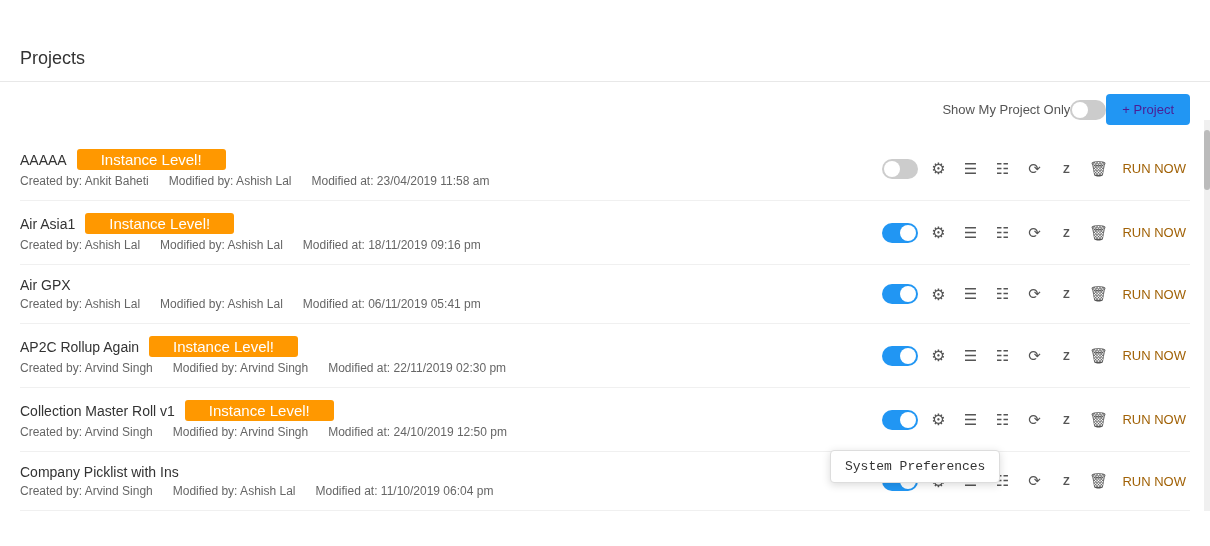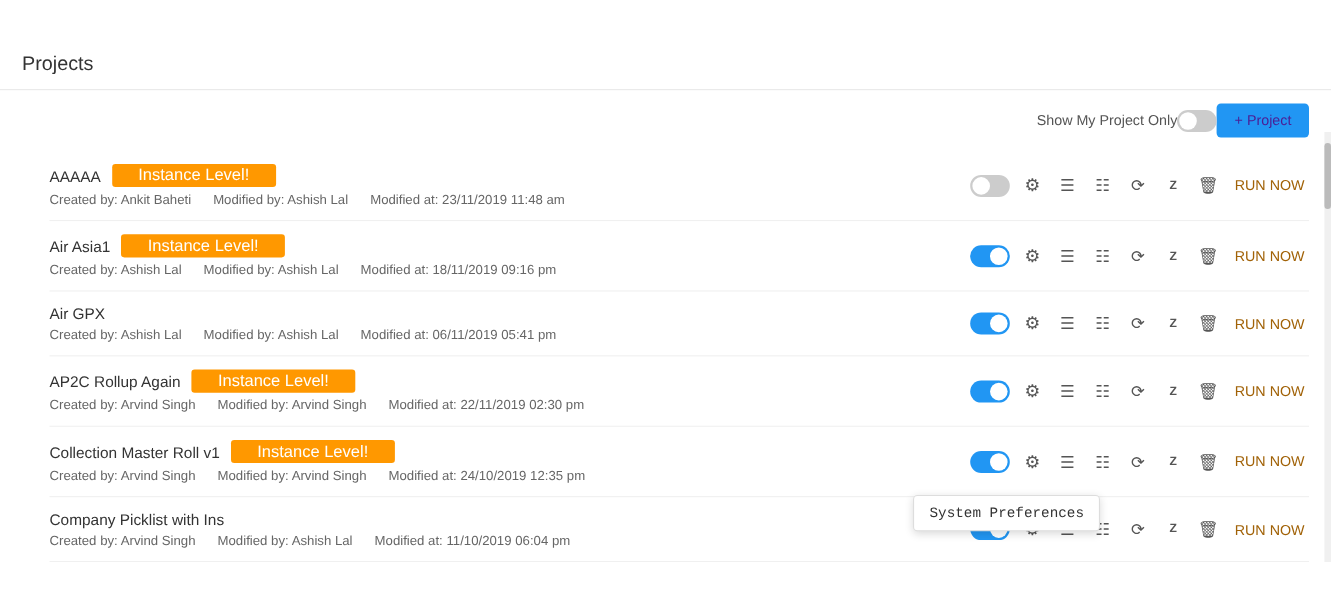--- a/index.html
+++ b/index.html
@@ -63,21 +63,20 @@
       padding: 8px 16px;
       font-size: 13px;
       cursor: pointer;
       display: flex;
       align-items: center;
       gap: 6px;
     }
 
     .projects-list {
       padding: 0 20px;
-      margin-left: 25px;
     }
 
     .project-row {
       display: flex;
       align-items: center;
       padding: 12px 0;
       border-bottom: 1px solid #f0f0f0;
       gap: 10px;
     }
 
@@ -204,21 +203,21 @@
   <div class="projects-list" id="projects-list">
   <div class="project-row">
     <div class="project-info">
       <div class="project-name-row">
         <span class="project-name">AAAAA</span>
         <span class="instance-badge">Instance Level!</span>
       </div>
       <div class="project-meta">
         <span>Created by: Ankit Baheti</span>
         <span>Modified by: Ashish Lal</span>
-        <span>Modified at: 23/11/2019 11:48 am</span>
+        <span>Modified at: 23/04/2019 11:58 am</span>
       </div>
     </div>
     <div class="project-actions">
       <div class="toggle-switch "></div>
       <div class="action-icon">⚙</div>
       <div class="action-icon list-icon">☰</div>
       <div class="action-icon grid-icon">☷</div>
       <div class="action-icon history-icon">⟳</div>
       <div class="action-icon zendesk-icon">Z</div>
       <div class="action-icon delete-icon">🗑</div>
@@ -300,21 +299,21 @@
   </div>
       <div class="project-row">
     <div class="project-info">
       <div class="project-name-row">
         <span class="project-name">Collection Master Roll v1</span>
         <span class="instance-badge">Instance Level!</span>
       </div>
       <div class="project-meta">
         <span>Created by: Arvind Singh</span>
         <span>Modified by: Arvind Singh</span>
-        <span>Modified at: 24/10/2019 12:35 pm</span>
+        <span>Modified at: 24/10/2019 12:50 pm</span>
       </div>
     </div>
     <div class="project-actions">
       <div class="toggle-switch on"></div>
       <div class="action-icon">⚙</div>
       <div class="action-icon list-icon">☰</div>
       <div class="action-icon grid-icon">☷</div>
       <div class="action-icon history-icon">⟳</div>
       <div class="action-icon zendesk-icon">Z</div>
       <div class="action-icon delete-icon">🗑</div>

